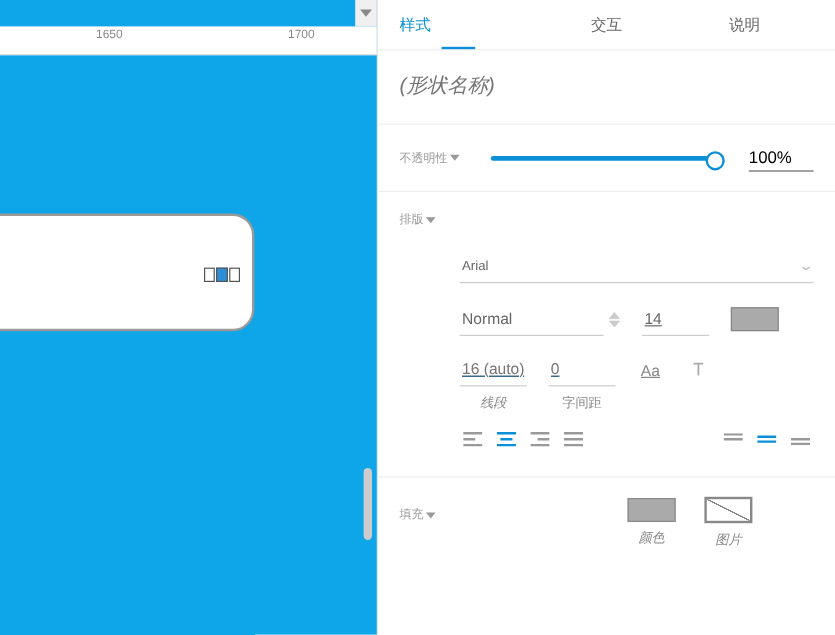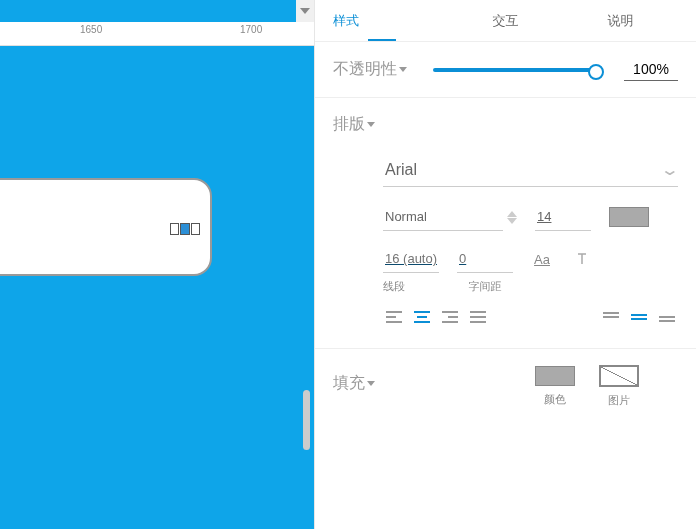--- a/index.html
+++ b/index.html
@@ -20,45 +20,45 @@
 .tab.active::after { content: ""; position: absolute; bottom: -1px; left: 50%; transform: translateX(-50%); width: 28px; height: 2px; background: #0b8fd6; }
 .tab:first-child { text-align: left; padding-left: 18px; }
 .tab:last-child { text-align: center; padding-right: 18px; }
 .section { padding: 16px 18px; border-bottom: 1px solid #eee; }
 .name-input { width: 100%; border: none; border-bottom: 1px solid transparent; font-size: 17px; color: #bbb; font-style: italic; padding: 4px 0; outline: none; }
 .row { display: flex; align-items: center; gap: 12px; }
 .shape-title { font-size: 17px; color: #333; flex: 1; }
 .link-col { display: flex; flex-direction: column; font-size: 11px; color: #666; align-items: flex-end; gap: 3px; margin-right: 8px; }
 .edit-icon { width: 22px; height: 16px; border: 1px solid #bbb; position: relative; }
 .edit-icon::after { content: ""; position: absolute; width: 10px; height: 2px; background: #bbb; transform: rotate(-30deg); top: 6px; left: 5px; }
-.sec-label { font-size: 16px; color: #999; display: flex; align-items: center; gap: 2px; }
+.sec-label { font-size: 10px; color: #999; display: flex; align-items: center; gap: 2px; }
 .tri { width: 0; height: 0; border-left: 4px solid transparent; border-right: 4px solid transparent; border-top: 5px solid #999; }
 .slider { flex: 1; height: 4px; background: #0b8fd6; position: relative; border-radius: 2px; margin: 0 14px; }
 .slider::after { content: ""; position: absolute; right: -6px; top: -4px; width: 12px; height: 12px; border: 2px solid #0b8fd6; background: #fff; border-radius: 50%; }
-.pct-input { width: 54px; border: none; border-bottom: 1px solid #666; font-size: 14px; text-align: center; padding: 3px 0; outline: none; }
+.pct-input { width: 54px; border: none; border-bottom: 1px solid #666; font-size: 14px; padding: 3px 0; outline: none; }
 .typo-body { padding-left: 50px; }
-.font-row { display: flex; align-items: center; border-bottom: 1px solid #ccc; padding: 7px 2px; font-size: 16px; color: #666; cursor: pointer; margin-bottom: 16px; }
+.font-row { display: flex; align-items: center; border-bottom: 1px solid #ccc; padding: 7px 2px; font-size: 11px; color: #666; cursor: pointer; margin-bottom: 16px; }
 .font-row span:first-child { flex: 1; }
 .caret { color: #bbb; transform: scaleX(1.5); }
 .typo-row { display: flex; gap: 18px; align-items: center; margin-bottom: 6px; }
 .typo-input { border: none; border-bottom: 1px solid #ccc; font-size: 13px; padding: 6px 2px; width: 120px; color: #666; outline: none; }
 .typo-input.sm { width: 56px; text-decoration: underline; }
 .typo-input.dim { color: #0c4a6e; }
 .color-swatch { width: 40px; height: 20px; background: #aaa; border: 1px solid #888; cursor: pointer; }
 .stepper { display: flex; flex-direction: column; margin-left: -14px; gap: 1px; }
 .stepper svg { display: block; }
 .sublabels { display: flex; gap: 18px; font-size: 11px; color: #888; }
-.sublabels span:first-child { width: 56px; text-align: left; }
+.sublabels span:first-child { width: 56px; text-align: center; font-style: italic; }
 .sublabels span:nth-child(2) { width: 56px; text-align: center; }
 .icon-btn { width: 22px; height: 18px; display: flex; align-items: center; justify-content: center; cursor: pointer; color: #888; }
 .icon-btn.active { color: #0b8fd6; }
 .align-row { display: flex; gap: 6px; margin-top: 14px; }
 .align-row .spacer { flex: 1; }
 .fill-body { display: flex; gap: 24px; align-items: center; padding-left: 160px; }
-.fill-item { display: flex; flex-direction: column; align-items: center; gap: 6px; font-size: 11px; color: #888; }
+.fill-item { display: flex; flex-direction: column; align-items: center; gap: 6px; font-size: 11px; color: #888; font-style: italic; }
 .img-swatch { width: 40px; height: 22px; border: 2px solid #888; position: relative; cursor: pointer; }
 .img-swatch::before { content: ""; position: absolute; inset: 0; background: linear-gradient(to top right, transparent 48%, #888 48%, #888 52%, transparent 52%); }
 .underline-link { border-bottom: 1px solid #888; cursor: pointer; }
 </style>
 </head>
 <body>
 
 <div class="canvas">
   <div class="ruler-btn">
     <div style="width:0;height:0;border-left:5px solid transparent;border-right:5px solid transparent;border-top:6px solid #888"></div>
@@ -76,20 +76,23 @@
   <div class="scrollbar"></div>
 </div>
 
 <div class="panel">
   <div class="tabs">
     <div class="tab active">样式</div>
     <div class="tab">交互</div>
     <div class="tab">说明</div>
   </div>
 
+  <div class="section">
+    <input class="name-input" placeholder="(形状名称)" style="">
+  </div>
 
 
   <div class="section">
     <div class="row">
       <div class="sec-label">
           <span>不透明性</span>
           <span class="tri"></span>
         </div>
       <div class="slider"></div>
       <input class="pct-input" value="100%" style="">

